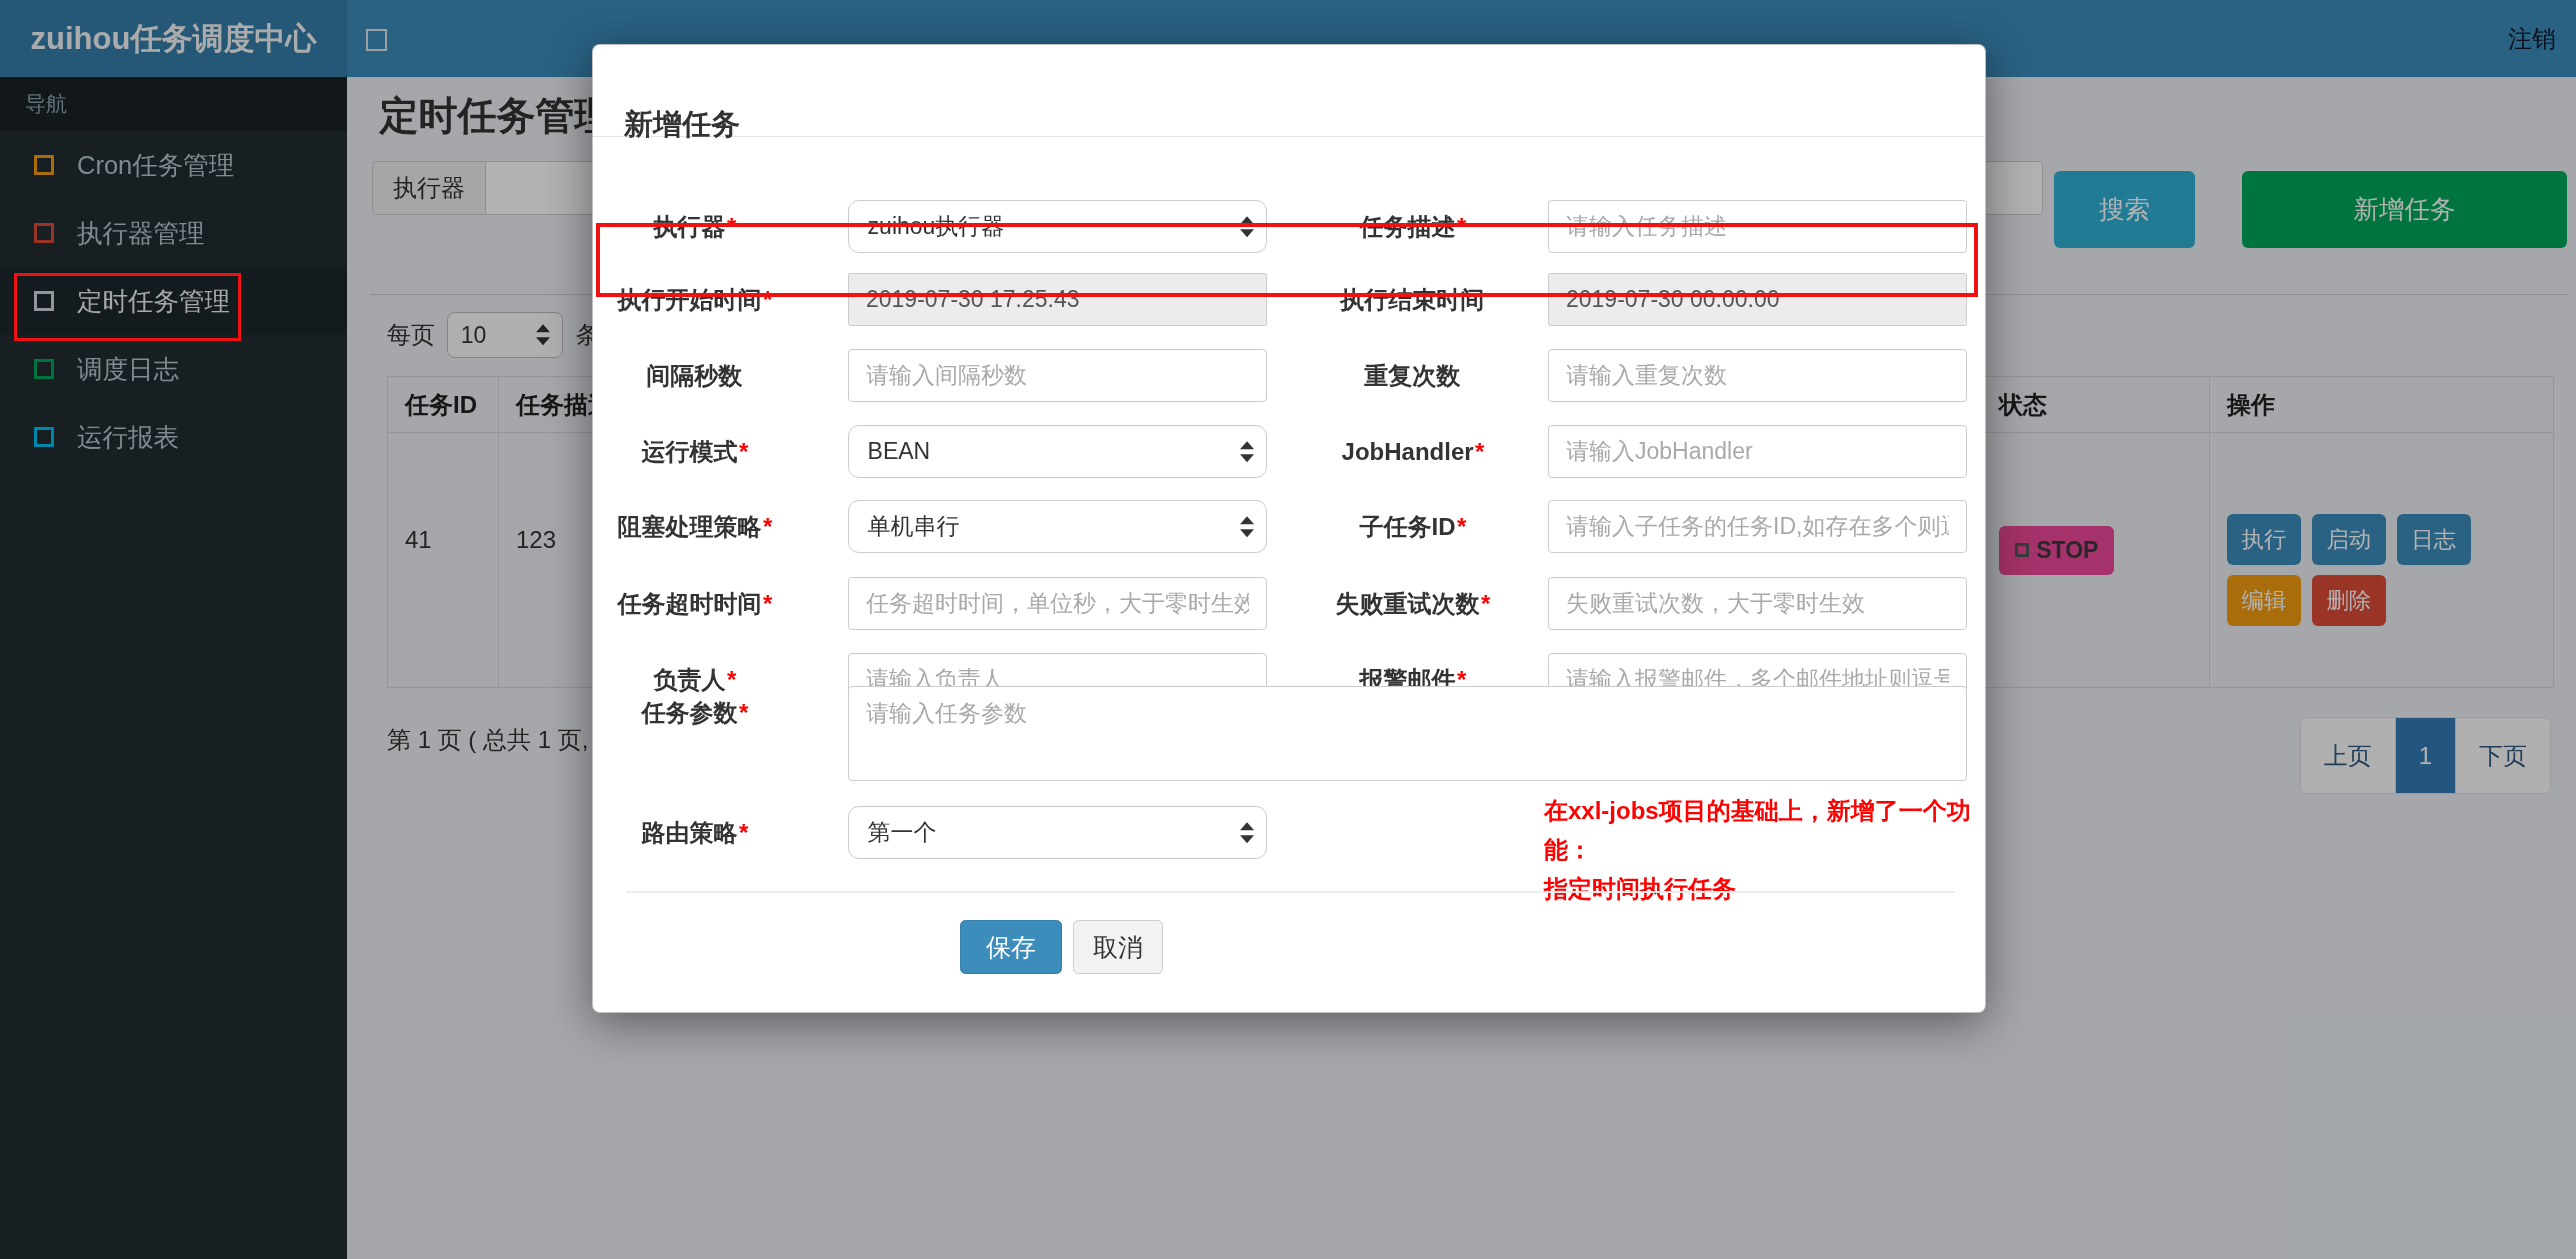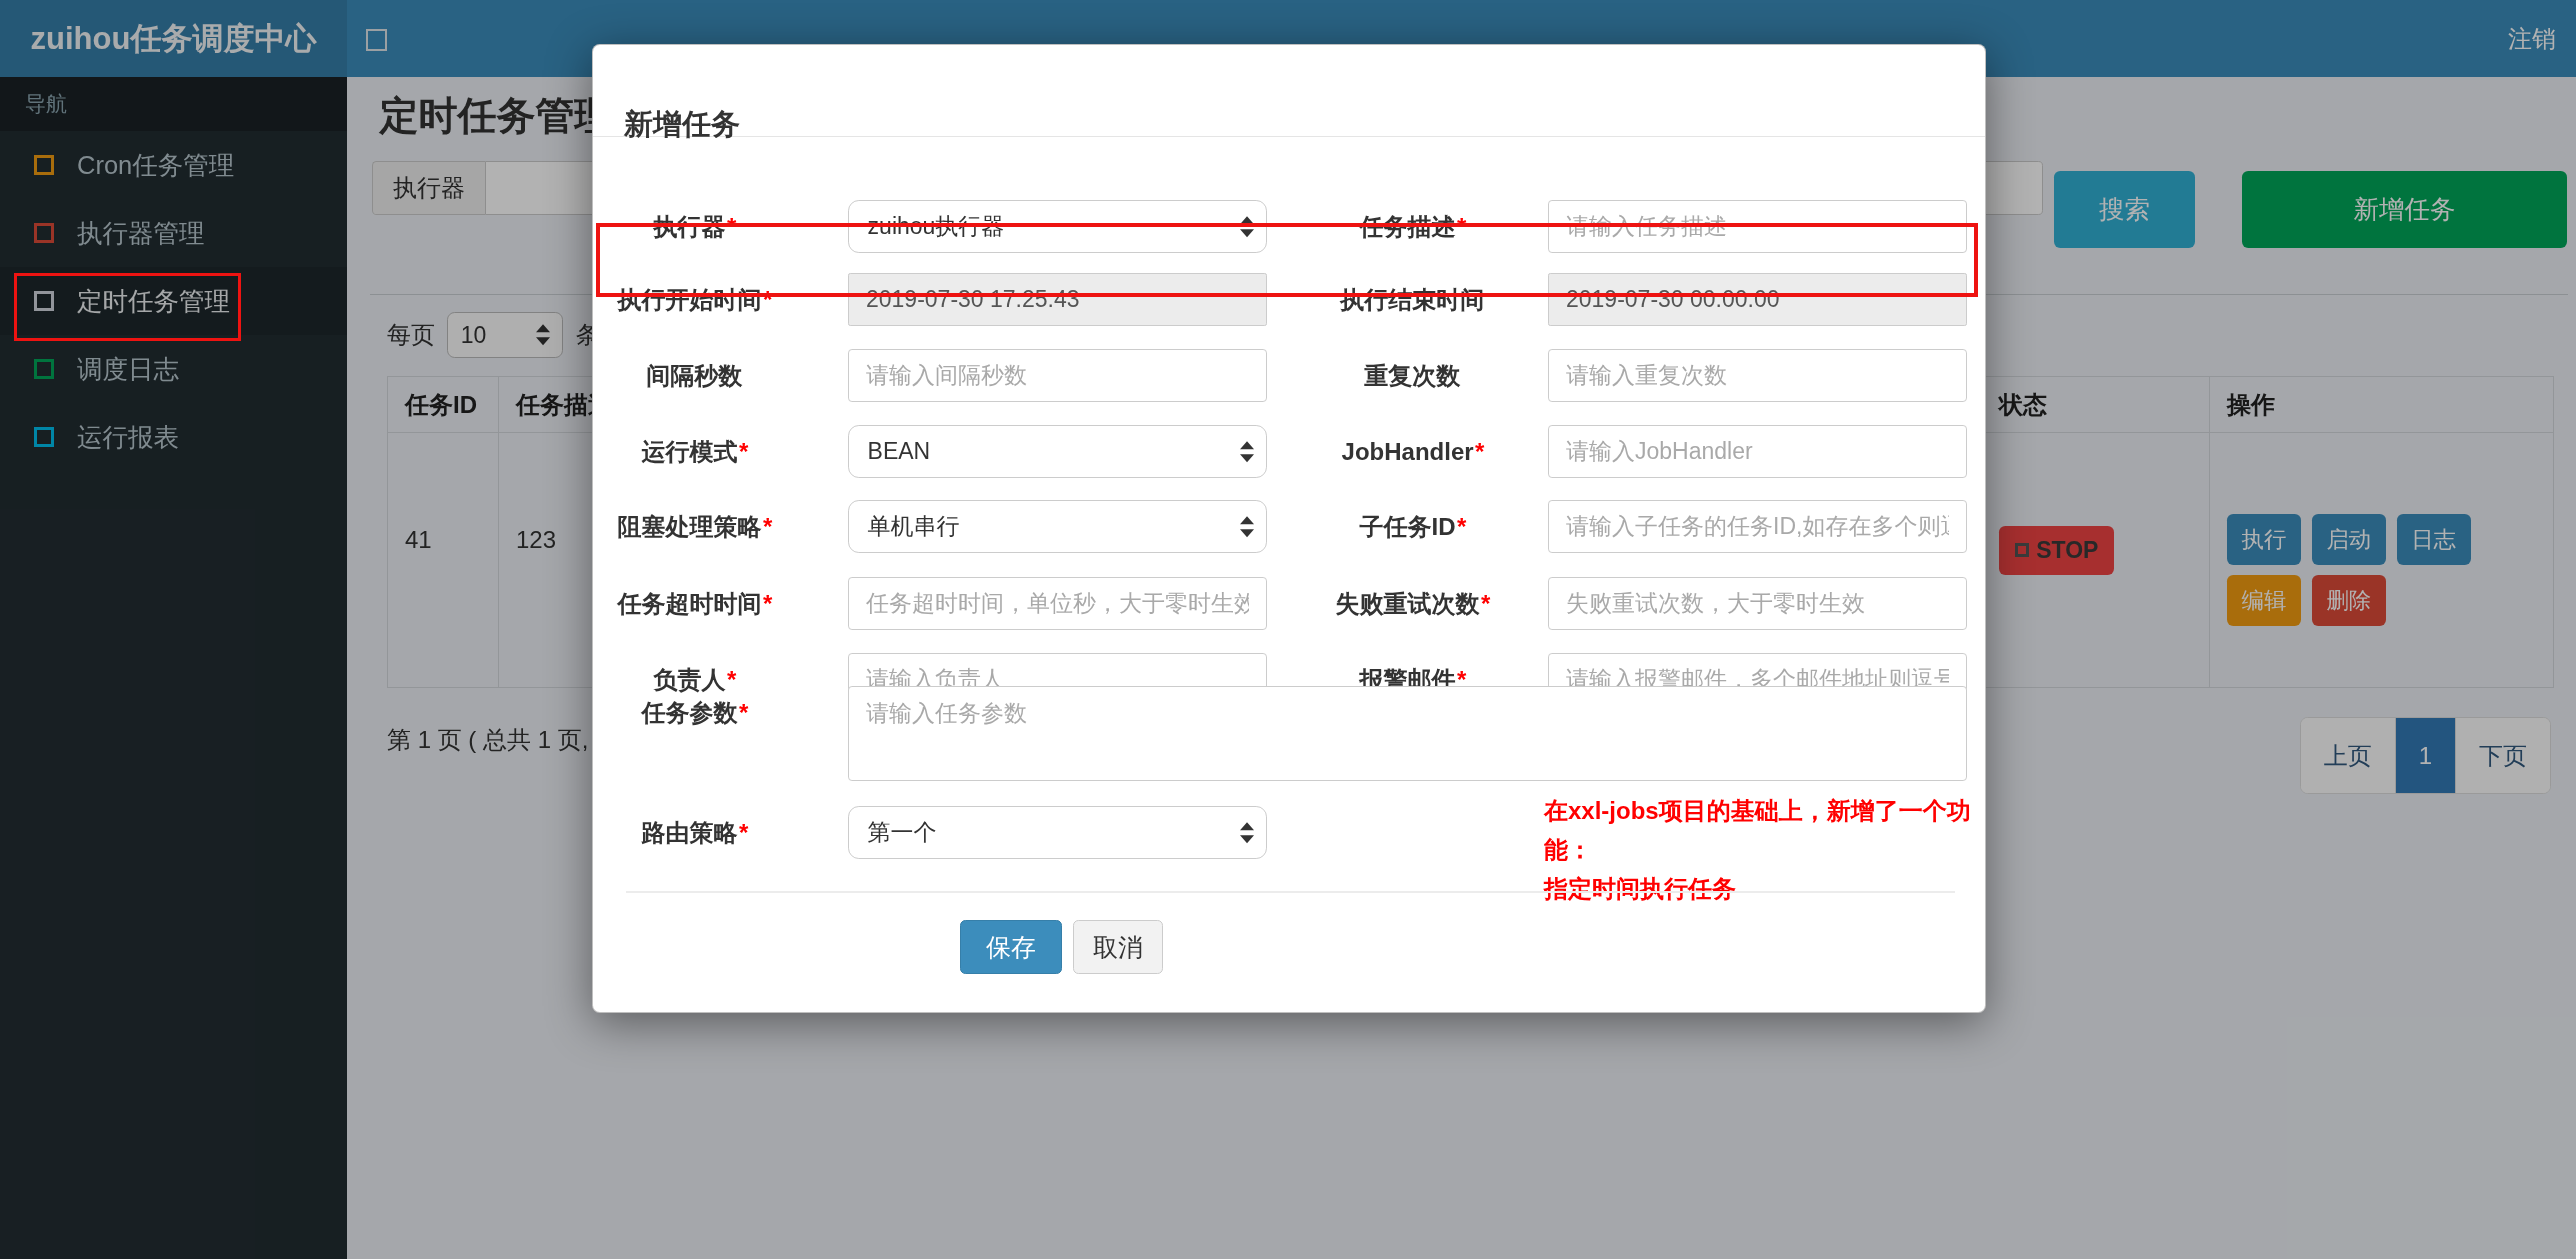--- a/index.html
+++ b/index.html
@@ -6,21 +6,21 @@
   html,body { width:2576px; height:1259px; overflow:hidden; }
   body { font-family:"Liberation Sans","DejaVu Sans",sans-serif; color:#333; }
 
   #app { position:relative; width:2576px; height:1259px; background:#ecf0f5; overflow:hidden; }
 
   
   .navbar { position:absolute; top:0; left:0; width:2576px; height:77px; background:#3c8dbc; z-index:5; }
   .logo { position:absolute; left:0; top:0; width:347px; height:77px; background:#367fa9;
           color:#f3f5f7; font-size:31px; font-weight:bold; line-height:77px; text-align:center; }
   .toggle-icon { position:absolute; left:366px; top:29px; width:21px; height:21.7px; border:2.3px solid #dfe6ea; }
-  .logout { position:absolute; right:20px; top:0; height:77px; line-height:77px; color:#ffffff; font-size:24px; cursor:pointer; }
+  .logout { position:absolute; right:20px; top:0; height:77px; line-height:77px; color:#0f172a; font-size:24px; cursor:pointer; }
 
   
   .sidebar { position:absolute; left:0; top:77px; width:347px; height:1182px; background:#222d32; z-index:5; }
   .sidebar-header { height:54px; line-height:54px; padding-left:25px; background:#1a2226; color:#8aa4af; font-size:21px; }
   .side-item { height:68px; display:flex; align-items:center; padding-left:34px; gap:23px;
                color:#b8c7ce; font-size:25.5px; cursor:pointer; }
   .side-item.active { background:#1e282c; color:#eceff1; }
   .side-icon { width:20px; height:20px; border:3.1px solid #888; flex:0 0 auto; }
 
   
@@ -49,21 +49,21 @@
   .caret i { width:0; height:0; border-left:7px solid transparent; border-right:7px solid transparent; display:block; }
   .caret .up { border-bottom:8.5px solid #333; }
   .caret .dn { border-top:8.5px solid #333; }
 
   table.grid { position:absolute; left:17px; top:81px; width:2166px; border-collapse:collapse; table-layout:fixed; }
   table.grid th, table.grid td { border:1.5px solid #d3d7db; font-size:24px; text-align:left; padding:0 17px; }
   table.grid th { height:56px; font-weight:bold; color:#222; }
   table.grid td { height:255px; vertical-align:top; padding-top:93px; }
   .col-id { width:111px; } .col-desc { width:1483px; } .col-status { width:228px; } .col-op { width:344px; }
 
-  .status-badge { display:inline-flex; align-items:center; gap:7.7px; background:#ef4444; border-radius:6.2px;
+  .status-badge { display:inline-flex; align-items:center; gap:7.7px; background:#ec4899; border-radius:6.2px;
                   padding:10.8px 15.5px; font-size:23px; font-weight:bold; color:#3a3a3a; }
   .status-badge .sq { width:14px; height:14px; border:3.1px solid #555; display:inline-block; }
 
   .op-buttons { display:flex; flex-wrap:wrap; gap:10.8px; width:263px; margin-top:-12.4px; }
   .op-btn { min-width:74px; height:51px; border-radius:6.2px; font-size:22.4px; padding:0 12.4px;font-family:Liberation Serif, serif; }
 
   .pg-info { position:absolute; left:17px; top:429px; font-size:24px; color:#333; white-space:nowrap; }
   .pagination { position:absolute; right:17px; top:422px; display:flex; height:77px; border:1.5px solid #ddd;
                 border-radius:7.7px; overflow:hidden; background:#fff; }
   .pg-cell { display:flex; align-items:center; justify-content:center; font-size:24px; color:#31597e;

